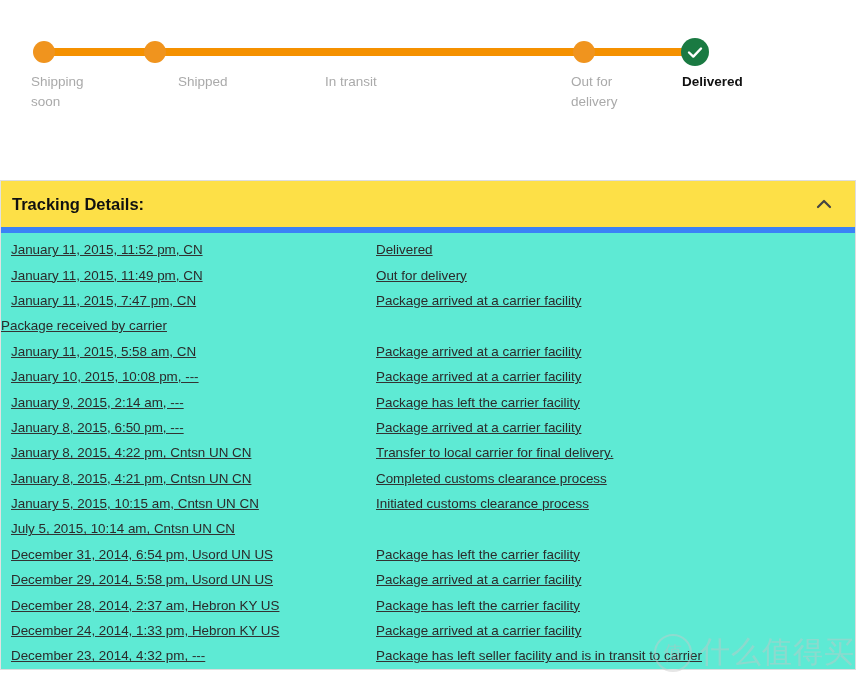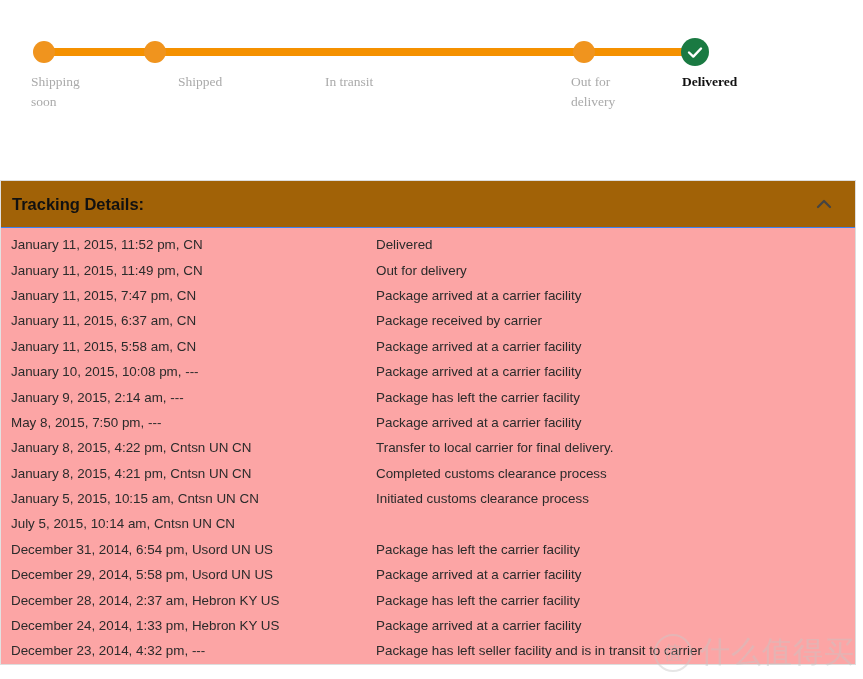--- a/index.html
+++ b/index.html
@@ -16,21 +16,20 @@
     overflow: hidden;
     position: relative;
   }
 
   
   #progress-tracker {
     position: relative;
     height: 160px;
     width: 863px;
     background: #ffffff;
-    font-family: Liberation Serif, serif;
   }
 
   #progress-bar-track {
     position: absolute;
     left: 44px;
     top: 48px;
     width: 651px;
     height: 8px;
     background: #F59100;
     border-radius: 1px;
@@ -80,22 +79,22 @@
     width: 856px;
     border: 1px solid #DDDDDD;
     border-left: 1px solid #E2E2E2;
     background: #ffffff;
     box-sizing: border-box;
   }
 
   #tracking-panel-header {
     position: relative;
     height: 46px;
-    background: #a16207;
-    border-bottom: 1px solid #3b82f6;
+    background: #fde047;
+    border-bottom: 6px solid #3b82f6;
     display: flex;
     align-items: center;
     cursor: pointer;
   }
 
   #tracking-panel-title {
     margin-left: 11px;
     font-size: 16.5px;
     font-weight: bold;
     color: #111111;
@@ -108,21 +107,22 @@
     transform: translateY(-50%);
     width: 20px;
     height: 20px;
     display: flex;
     align-items: center;
     justify-content: center;
   }
 
   #tracking-rows {
     padding-top: 4px;
-    background: #fca5a5;
+    background: #5eead4;
+    text-decoration: underline;
   }
 
   .tracking-row {
     display: flex;
     height: 25.4px;
     align-items: center;
     font-size: 13.4px;
     color: #2b2b2b;
     white-space: nowrap;
   }
@@ -211,37 +211,36 @@
       </div>
       <div class="tracking-row">
         <div class="row-when">January 11, 2015, 11:49 pm,   CN</div>
         <div class="row-what">Out for delivery</div>
       </div>
       <div class="tracking-row">
         <div class="row-when">January 11, 2015, 7:47 pm,   CN</div>
         <div class="row-what">Package arrived at a carrier facility</div>
       </div>
       <div class="tracking-row">
-        <div class="row-when">January 11, 2015, 6:37 am,   CN</div>
         <div class="row-what">Package received by carrier</div>
       </div>
       <div class="tracking-row">
         <div class="row-when">January 11, 2015, 5:58 am,   CN</div>
         <div class="row-what">Package arrived at a carrier facility</div>
       </div>
       <div class="tracking-row">
         <div class="row-when">January 10, 2015, 10:08 pm, ---</div>
         <div class="row-what">Package arrived at a carrier facility</div>
       </div>
       <div class="tracking-row">
         <div class="row-when">January 9, 2015, 2:14 am, ---</div>
         <div class="row-what">Package has left the carrier facility</div>
       </div>
       <div class="tracking-row">
-        <div class="row-when">May 8, 2015, 7:50 pm, ---</div>
+        <div class="row-when">January 8, 2015, 6:50 pm, ---</div>
         <div class="row-what">Package arrived at a carrier facility</div>
       </div>
       <div class="tracking-row">
         <div class="row-when">January 8, 2015, 4:22 pm, Cntsn UN CN</div>
         <div class="row-what">Transfer to local carrier for final delivery.</div>
       </div>
       <div class="tracking-row">
         <div class="row-when">January 8, 2015, 4:21 pm, Cntsn UN CN</div>
         <div class="row-what">Completed customs clearance process</div>
       </div>

